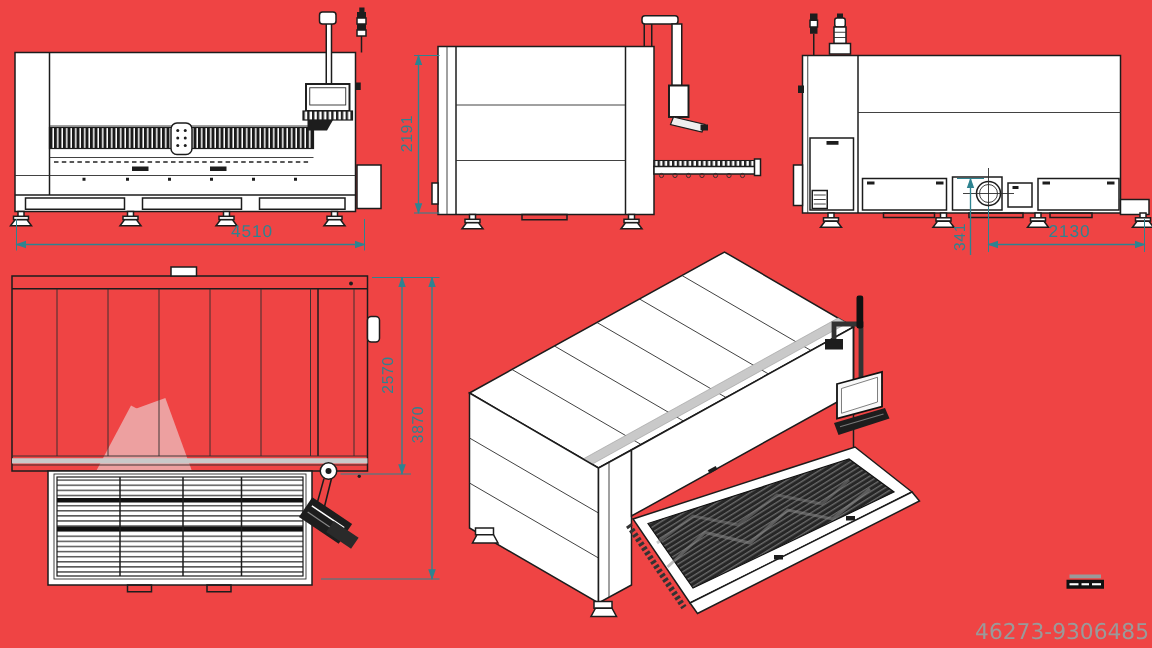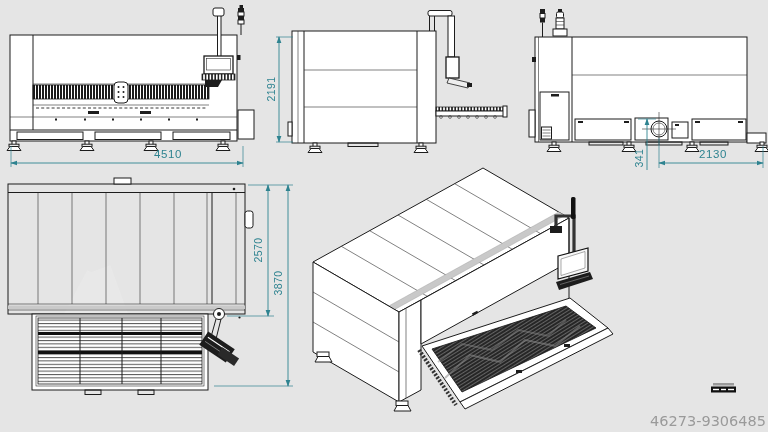--- a/index.html
+++ b/index.html
@@ -1,16 +1,16 @@
 <!DOCTYPE html>
 <html><head>
 <meta charset="utf-8">
 <style>
   html,body{margin:0;padding:0;background:#fff;}
-  #stage{position:relative;width:768px;height:432px;background:#e5e5e5;overflow:hidden;
+  #stage{position:relative;width:768px;height:432px;background:#ef4444;overflow:hidden;
          font-family:"Liberation Sans",sans-serif;text-decoration:underline;}
   svg{position:absolute;left:0;top:0;}
   .s  {stroke:#1c1c1c;stroke-width:1;fill:none;}
   .sf {stroke:#1c1c1c;stroke-width:1;fill:#ffffff;}
   .sf2{stroke:#1c1c1c;stroke-width:1.3;fill:#ffffff;}
   .thin{stroke:#2d2d2d;stroke-width:.6;fill:none;}
   .dk {fill:#1d1d1d;}
   .gry{fill:#c9c9c9;}
   .ext{stroke:#2e8390;stroke-width:.7;fill:none;}
   .dim-l{stroke:#2e8390;stroke-width:.9;fill:none;}

